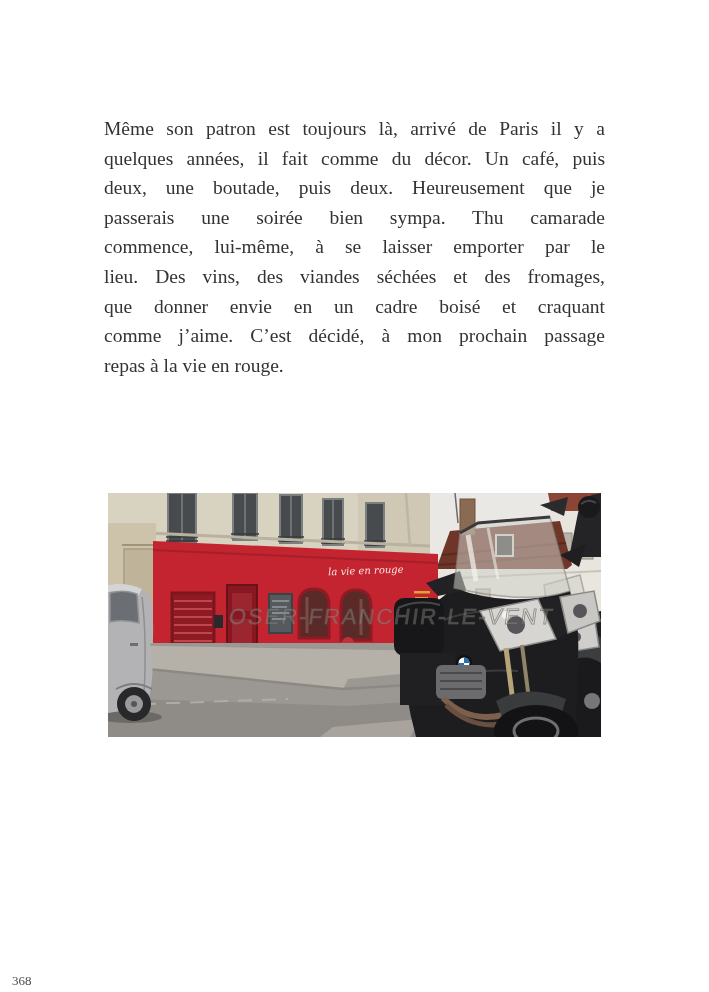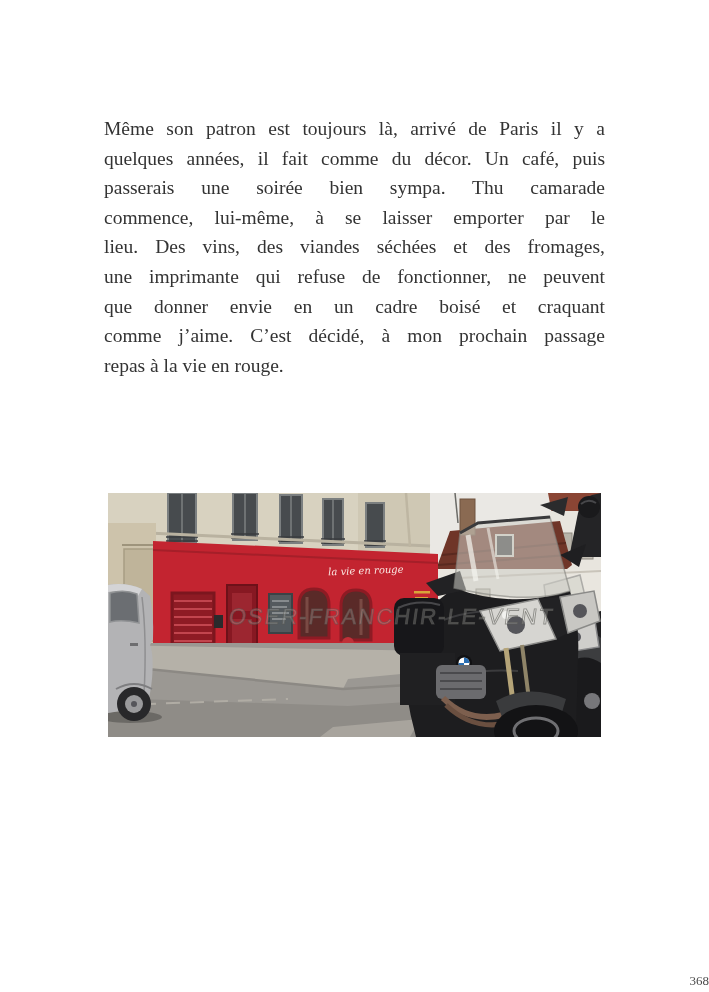--- a/index.html
+++ b/index.html
@@ -37,37 +37,37 @@
     top: 458px;
     width: 493px;
     height: 244px;
   }
   .photo-frame svg { display: block; }
   .page-number {
     position: absolute;
     left: 12px;
     right: 0;
     top: 938px;
-    text-align: right;
+    text-align: left;
     font-size: 13px;
     color: #4a4a4a;
   }
 </style>
 </head>
 <body>
 
 <div class="page">
 
   <div class="text-block">
     <div class="line">Même son patron est toujours là, arrivé de Paris il y a</div>
     <div class="line">quelques années, il fait comme du décor. Un café, puis</div>
+    <div class="line">deux, une boutade, puis deux. Heureusement que je</div>
     <div class="line">passerais une soirée bien sympa. Thu camarade</div>
     <div class="line">commence, lui-même, à se laisser emporter par le</div>
     <div class="line">lieu. Des vins, des viandes séchées et des fromages,</div>
-    <div class="line">une imprimante qui refuse de fonctionner, ne peuvent</div>
     <div class="line">que donner envie en un cadre boisé et craquant</div>
     <div class="line">comme j’aime. C’est décidé, à mon prochain passage</div>
     <div class="line last">repas à la vie en rouge.</div>
   </div>
 
   <div class="photo-frame">
     <svg width="493" height="244" viewBox="0 0 493 244">
 
       <rect x="0" y="0" width="493" height="130" fill="#eae8e4"></rect>
 

